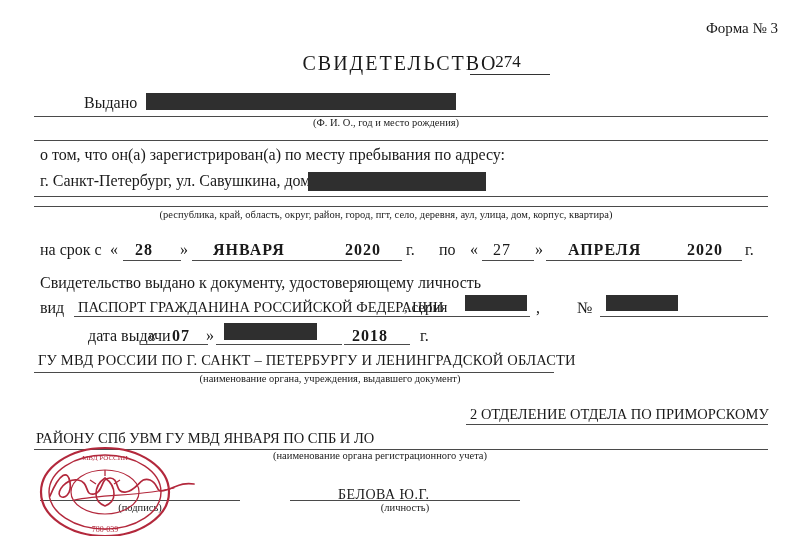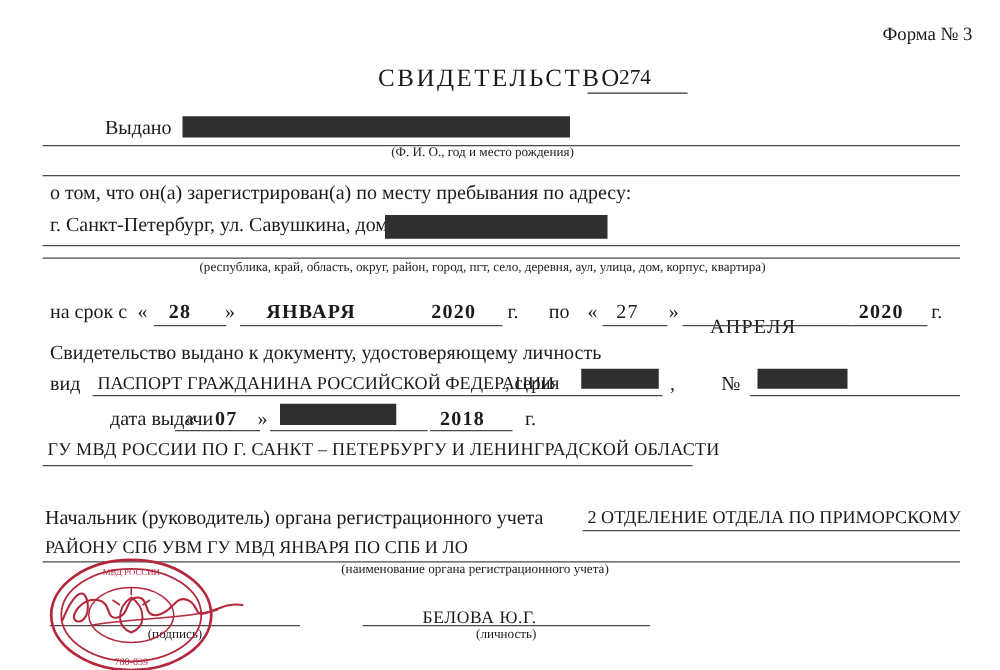--- a/index.html
+++ b/index.html
@@ -111,21 +111,21 @@
   <div class="row" style="left:110px;top:241px;">«</div>
   <div class="row bold-spaced" style="left:135px;top:241px;font-weight:bold;">28</div>
   <div class="row" style="left:180px;top:241px;">»</div>
   <div class="row bold-spaced" style="left:213px;top:241px;font-weight:bold;">ЯНВАРЯ</div>
   <div class="row bold-spaced" style="left:345px;top:241px;font-weight:bold;">2020</div>
   <div class="row" style="left:406px;top:241px;">г.</div>
   <div class="row" style="left:439px;top:241px;">по</div>
   <div class="row" style="left:470px;top:241px;">«</div>
   <div class="row bold-spaced" style="left:493px;top:241px;font-weight:normal;">27</div>
   <div class="row" style="left:535px;top:241px;">»</div>
-  <div class="row bold-spaced" style="left:568px;top:253px;font-weight:normal;">АПРЕЛЯ</div>
+  <div class="row bold-spaced" style="left:568px;top:241px;font-weight:bold;">АПРЕЛЯ</div>
   <div class="row bold-spaced" style="left:687px;top:241px;font-weight:bold;">2020</div>
   <div class="row" style="left:745px;top:241px;">г.</div>
 
   <div class="line" style="left:123px;top:260px;width:58px;"></div>
   <div class="line" style="left:192px;top:260px;width:148px;"></div>
   <div class="line" style="left:340px;top:260px;width:62px;"></div>
   <div class="line" style="left:482px;top:260px;width:52px;"></div>
   <div class="line" style="left:546px;top:260px;width:136px;"></div>
   <div class="line" style="left:682px;top:260px;width:60px;"></div>
 
@@ -144,22 +144,22 @@
   <div class="row bold-spaced" style="left:172px;top:327px;font-weight:bold;">07</div>
   <div class="row" style="left:206px;top:327px;">»</div>
   <div class="row bold-spaced" style="left:352px;top:327px;font-weight:bold;">2018</div>
   <div class="row" style="left:420px;top:327px;">г.</div>
   <div class="line" style="left:140px;top:344px;width:68px;"></div>
   <div class="line" style="left:216px;top:344px;width:126px;"></div>
   <div class="line" style="left:344px;top:344px;width:66px;"></div>
 
   <div class="row" style="left:38px;top:352px;font-size:14.5px;letter-spacing:0.2px;">ГУ  МВД  РОССИИ  ПО  Г. САНКТ – ПЕТЕРБУРГУ  И  ЛЕНИНГРАДСКОЙ ОБЛАСТИ</div>
   <div class="line" style="left:34px;top:372px;width:520px;"></div>
+  <div class="center-cap" style="left:120px;top:373px;width:420px;">(наименование органа, учреждения, выдавшего документ)</div>
 
-  <div class="row" style="left:36px;top:406px;">Начальник (руководитель) органа регистрационного учета</div>
   <div class="row" style="left:470px;top:406px;font-size:14.5px;">2 ОТДЕЛЕНИЕ ОТДЕЛА  ПО ПРИМОРСКОМУ</div>
   <div class="line" style="left:466px;top:424px;width:302px;"></div>
 
   <div class="row" style="left:36px;top:430px;font-size:14.5px;">РАЙОНУ СПб УВМ  ГУ  МВД  ЯНВАРЯ  ПО СПБ  И  ЛО</div>
   <div class="line" style="left:34px;top:449px;width:734px;"></div>
   <div class="center-cap" style="left:170px;top:450px;width:420px;">(наименование органа регистрационного учета)</div>
 
   <div class="line" style="left:40px;top:500px;width:200px;"></div>
   <div class="center-cap" style="left:70px;top:502px;width:140px;">(подпись)</div>
 

